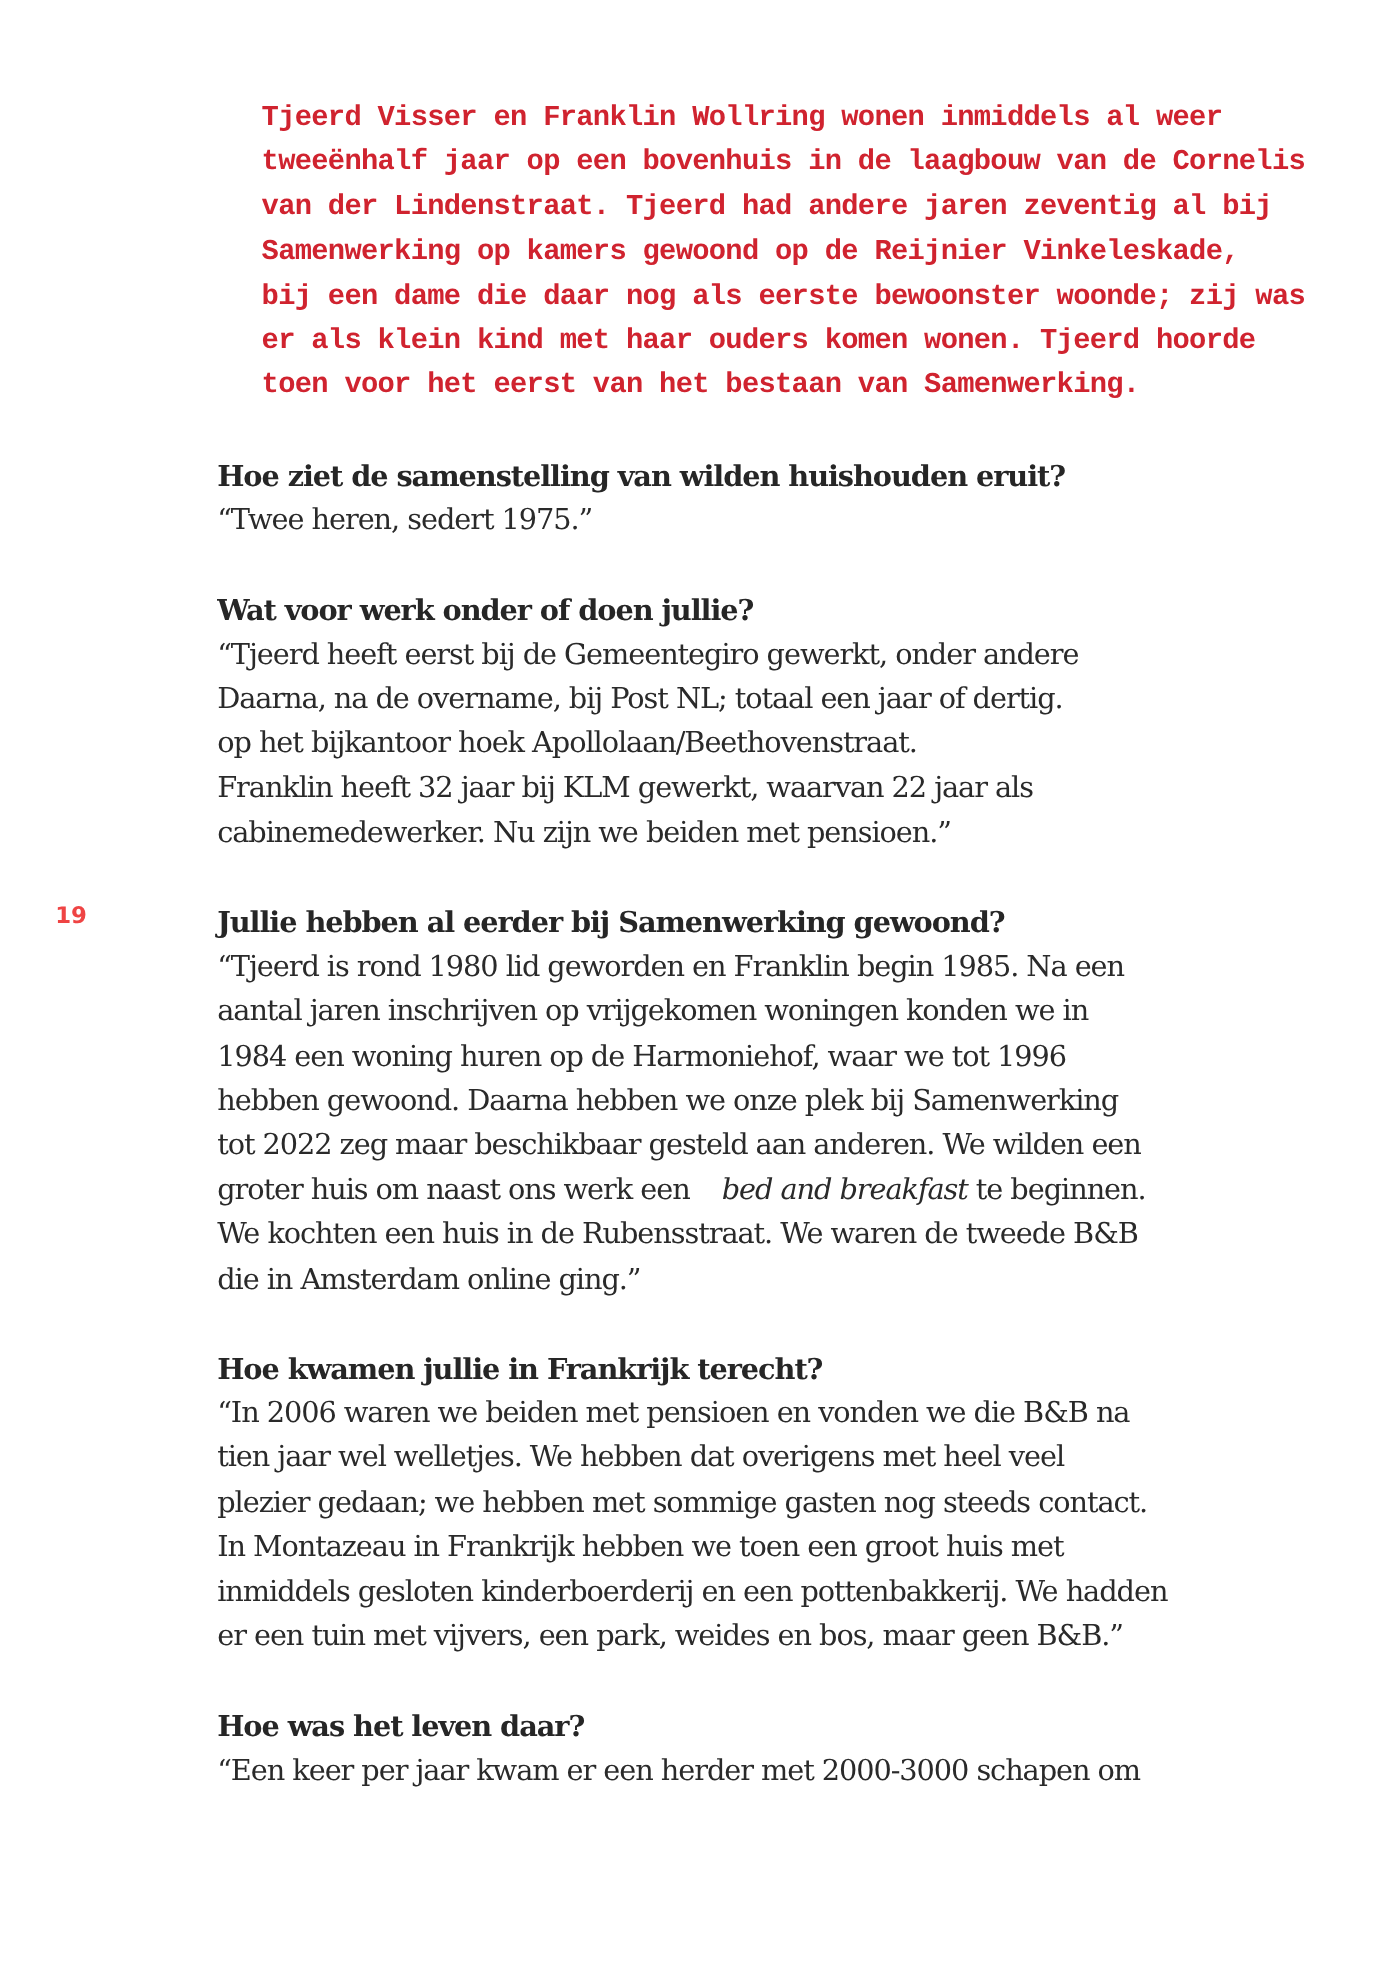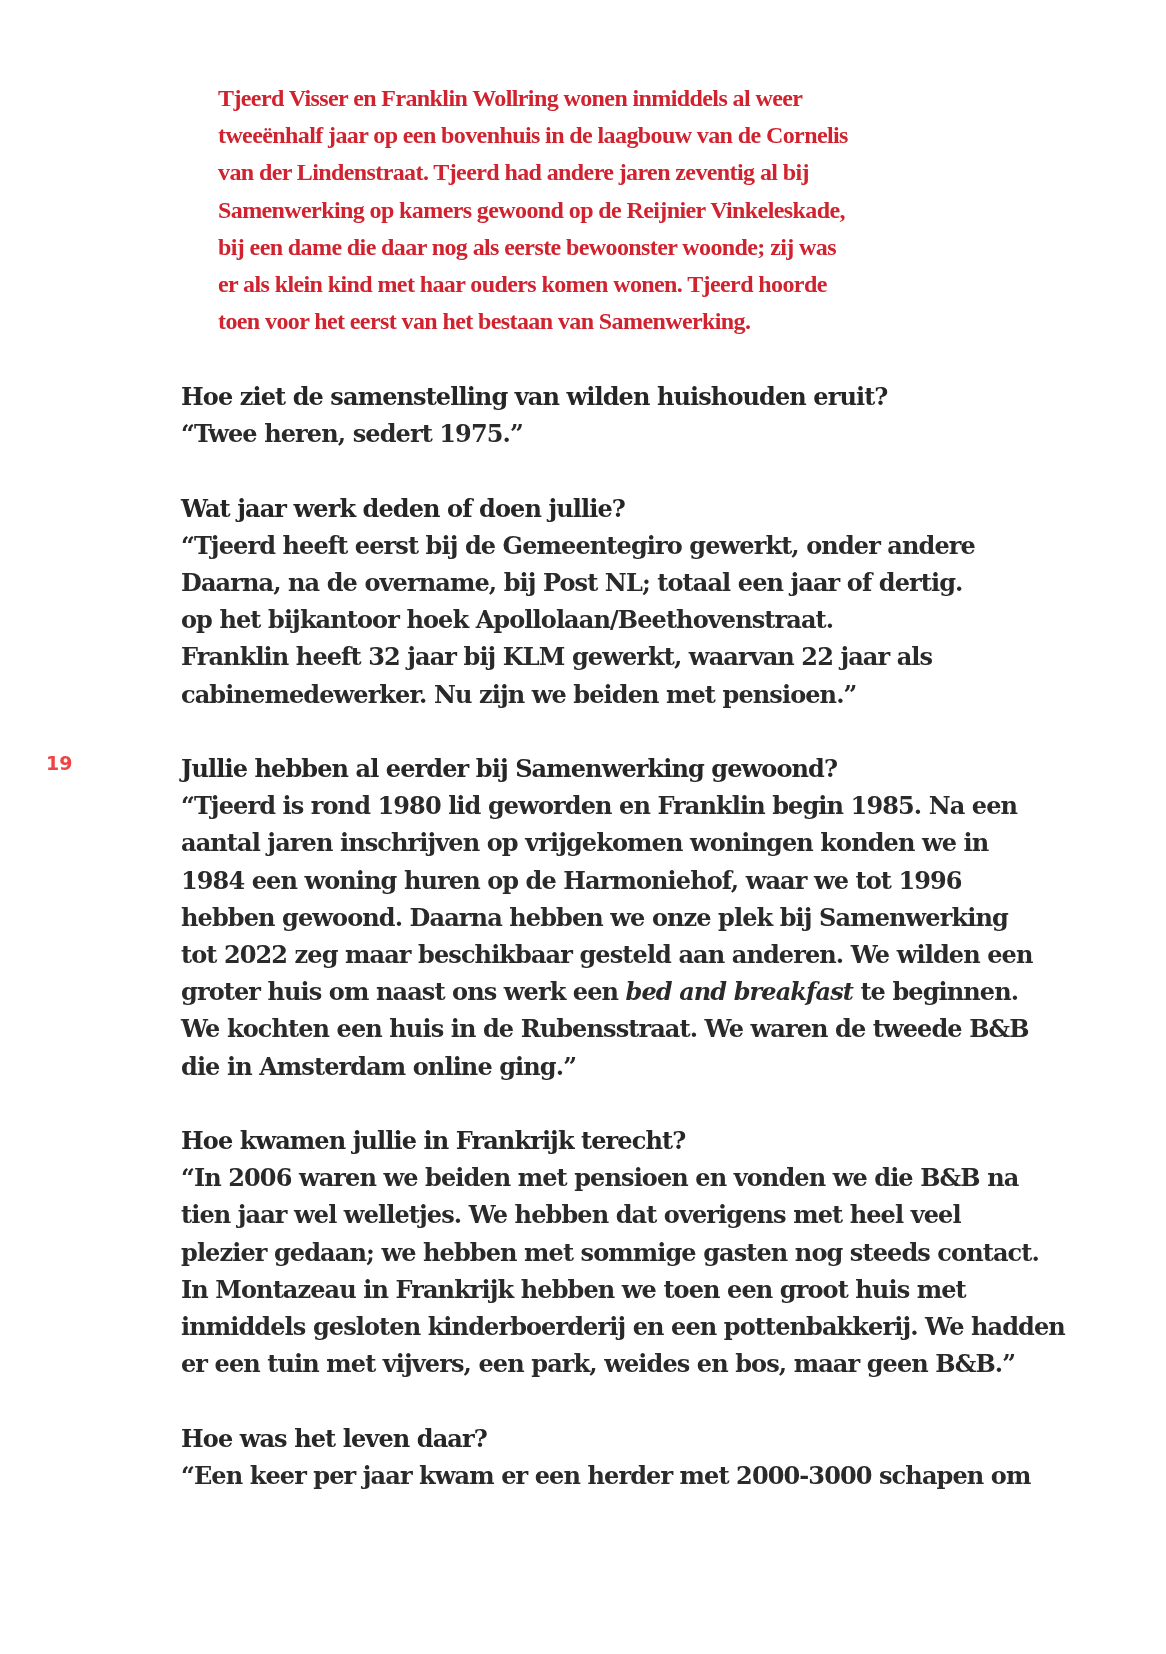--- a/index.html
+++ b/index.html
@@ -1,21 +1,21 @@
 <!DOCTYPE html>
 <html><head>
 <meta charset="utf-8">
 <style>
   html, body { margin: 0; padding: 0; background: #ffffff; }
   body { width: 1166px; height: 1654px; position: relative; overflow: hidden; }
   .page { position: absolute; left: 0; top: 0; width: 1166px; height: 1654px; background: #fff; }
   .intro {
     position: absolute; left: 218px; top: 80px; width: 850px;
     color: #d0232f;
-    font-family: Liberation Serif, serif;
+    font-family: Liberation Mono, monospace;
     font-weight: bold;
     font-size: 24px;
     line-height: 37.2px;
     letter-spacing: -0.6px;
   }
   .intro .line { display: block; white-space: nowrap; }
   .page-number {
     position: absolute; left: 46px; top: 752px;
     color: #ef4444;
     font-family: "DejaVu Sans", sans-serif;
@@ -25,22 +25,22 @@
   .body-text {
     position: absolute; left: 181px; top: 378px; width: 900px;
     color: #2a2a2a;
     font-family: "DejaVu Serif", serif;
     font-size: 24px;
     line-height: 37.2px;
     letter-spacing: -0.9px;
   }
   .qa { margin: 0 0 37.2px 0; }
   .question { display: block; font-weight: bold; color: #262626; white-space: nowrap; letter-spacing: -0.9px; }
-  .answer-line { display: block; white-space: nowrap; font-weight: bold; }
-  .answer-line em { font-style: italic; }
+  .answer-line { display: block; white-space: nowrap; font-weight: normal; }
+  .answer-line em { font-style: italic; margin-left: 20px; }
 </style>
 </head>
 <body>
 
 <div class="page">
 
   <div class="intro">
     <span class="line">Tjeerd Visser en Franklin Wollring wonen inmiddels al weer</span>
     <span class="line">tweeënhalf jaar op een bovenhuis in de laagbouw van de Cornelis</span>
     <span class="line">van der Lindenstraat. Tjeerd had andere jaren zeventig al bij</span>
@@ -53,21 +53,21 @@
   <div class="page-number">19</div>
 
   <div class="body-text">
 
     <div class="qa">
       <span class="question">Hoe ziet de samenstelling van wilden huishouden eruit?</span>
       <span class="answer-line">“Twee heren, sedert 1975.”</span>
     </div>
 
     <div class="qa">
-      <span class="question">Wat jaar werk deden of doen jullie?</span>
+      <span class="question">Wat voor werk onder of doen jullie?</span>
       <span class="answer-line">“Tjeerd heeft eerst bij de Gemeentegiro gewerkt, onder andere</span>
       <span class="answer-line">Daarna, na de overname, bij Post NL; totaal een jaar of dertig.</span>
       <span class="answer-line">op het bijkantoor hoek Apollolaan/Beethovenstraat.</span>
       <span class="answer-line">Franklin heeft 32 jaar bij KLM gewerkt, waarvan 22 jaar als</span>
       <span class="answer-line">cabinemedewerker. Nu zijn we beiden met pensioen.”</span>
     </div>
 
     <div class="qa">
       <span class="question">Jullie hebben al eerder bij Samenwerking gewoond?</span>
       <span class="answer-line">“Tjeerd is rond 1980 lid geworden en Franklin begin 1985. Na een</span>

